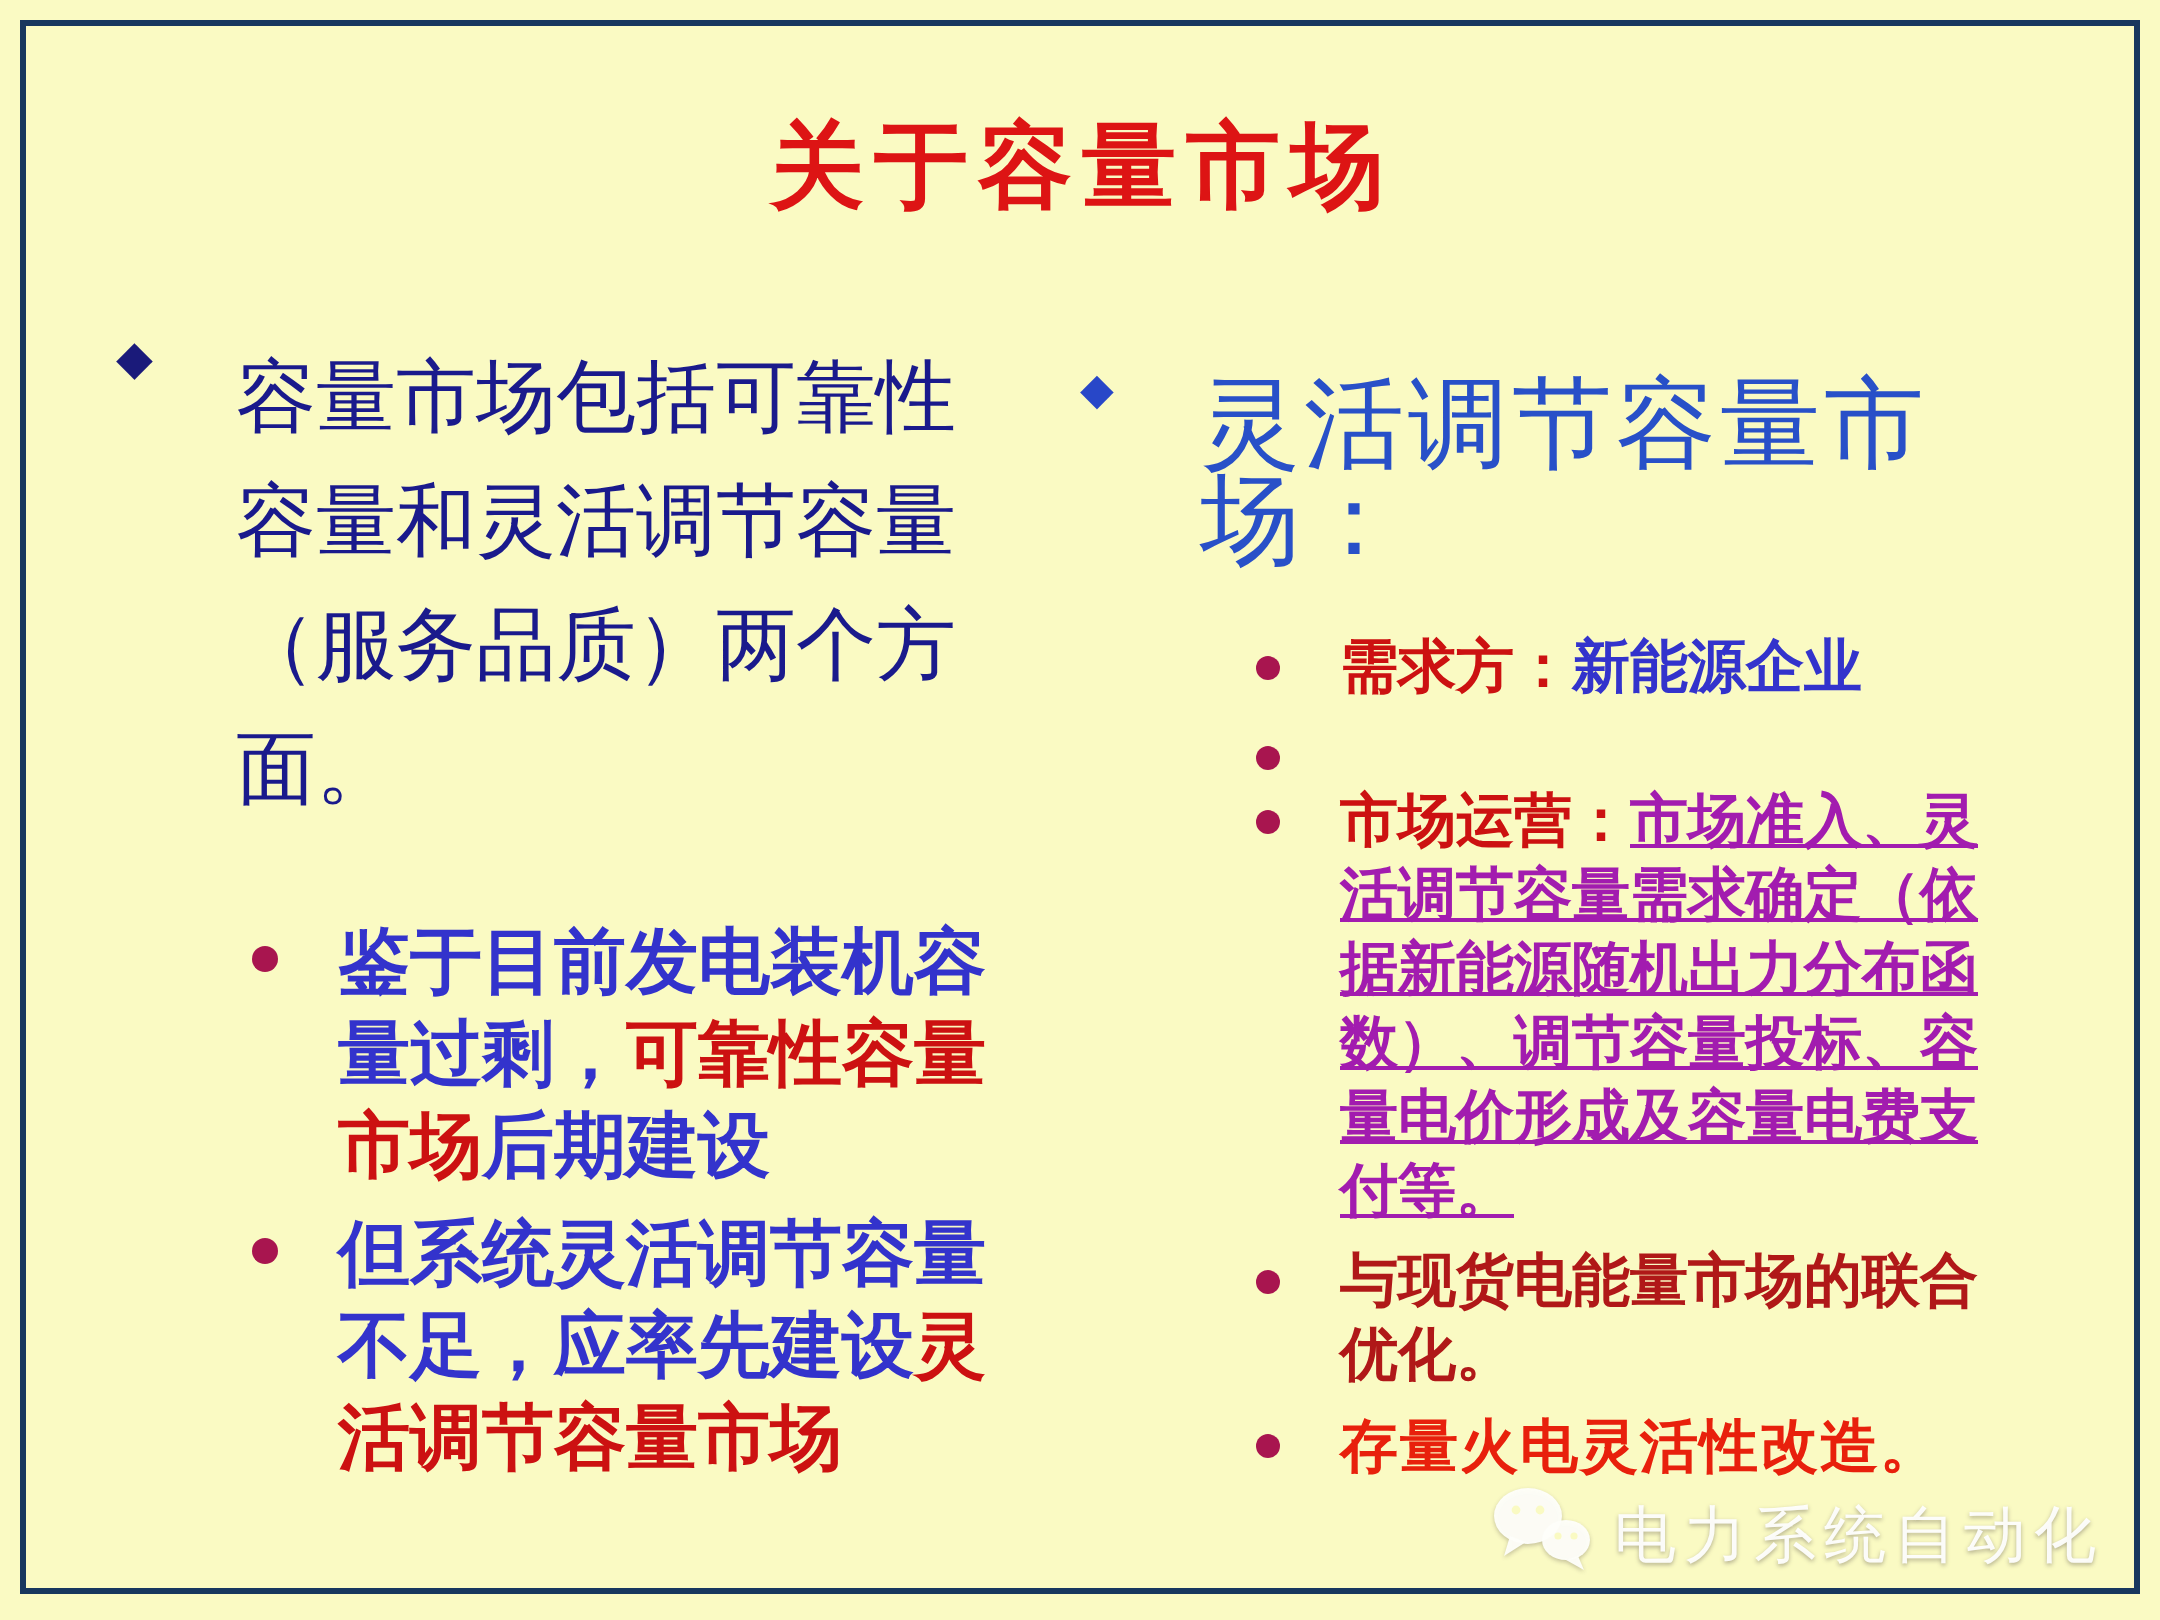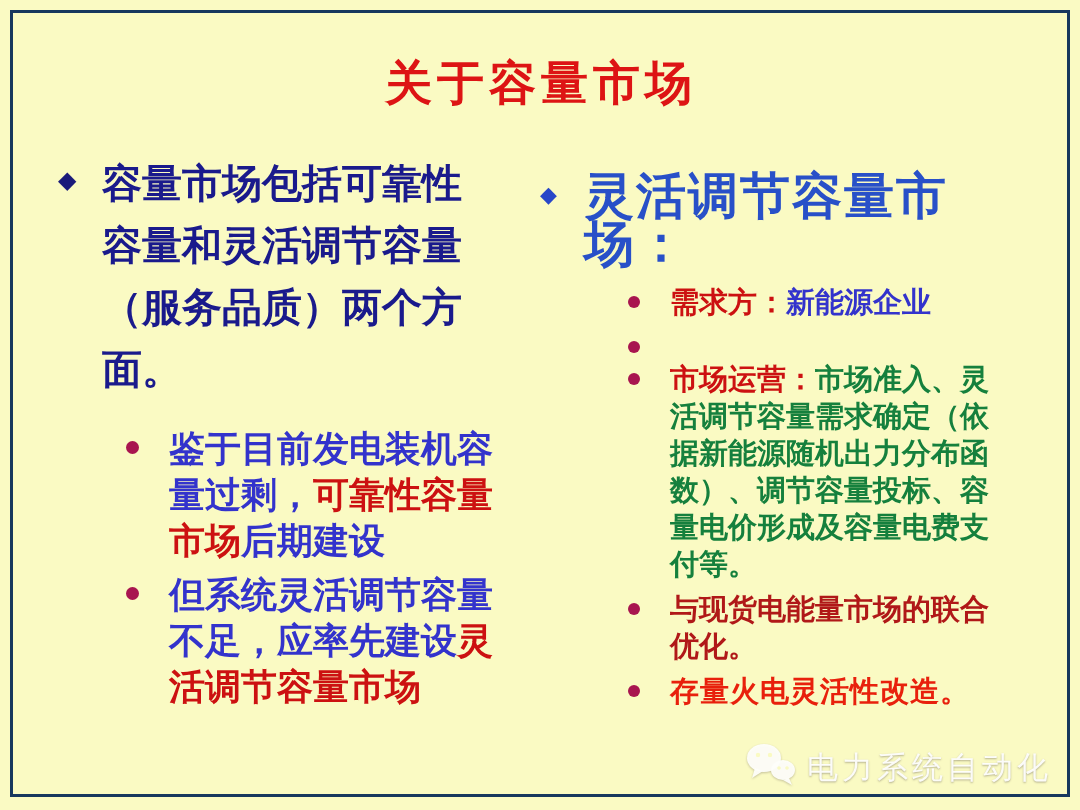--- a/index.html
+++ b/index.html
@@ -17,21 +17,21 @@
     text-align:center;font-size:47px;font-weight:bold;letter-spacing:5px;
     margin:0;
   }
   .col{position:absolute;}
   .col-left{left:58px;top:152px;width:460px;}
   .col-right{left:540px;top:172px;width:500px;}
   .hgroup{display:flex;align-items:flex-start;}
   .diamond{flex:0 0 30px;margin-right:14px;font-size:24px;line-height:1;}
   .col-left .diamond{margin-top:16px;}
   .col-right .diamond{margin-top:12px;font-size:22px;}
-  .heading{font-weight:bold;margin:0;}
+  .heading{font-weight:normal;margin:16px;}
   .col-left .heading{font-size:40px;line-height:62px;width:378px;}
   .col-right .heading{font-size:50px;line-height:48px;letter-spacing:2px;}
   .bullets{list-style:none;margin:0;padding:0;}
   .col-left .bullets{margin:26px 0 0 68px;}
   .col-right .bullets{margin:16px 0 0 88px;}
   .bullet{display:flex;align-items:flex-start;margin-bottom:8px;gap:16px;}
   .dot{flex:0 0 13px;height:13px;border-radius:50%;margin-right:14px;}
   .col-left .dot{margin-top:15px;}
   .col-right .dot{margin-top:12px;flex:0 0 12px;height:12px;}
   .btext{font-weight:bold;margin:0;}
@@ -79,21 +79,21 @@
   <ul class="bullets">
     <li class="bullet">
       <span class="dot" style="background: rgb(168, 21, 79);"></span>
       <p class="btext"><span style="color: rgb(204, 17, 17);">需求方：</span><span style="color: rgb(51, 51, 204);">新能源企业</span></p>
     </li>
     <li class="bullet">
       <span class="dot" style="background: rgb(168, 21, 79);"></span>
     </li>
     <li class="bullet">
       <span class="dot" style="background: rgb(168, 21, 79);"></span>
-      <p class="btext"><span style="color: rgb(204, 17, 17);">市场运营：</span><span style="color: #15803d;">市场准入、灵活调节容量需求确定（依据新能源随机出力分布函数）、调节容量投标、容量电价形成及容量电费支付等。</span></p>
+      <p class="btext"><span style="color: rgb(204, 17, 17);">市场运营：</span><span style="color: #a21caf; text-decoration: underline;">市场准入、灵活调节容量需求确定（依据新能源随机出力分布函数）、调节容量投标、容量电价形成及容量电费支付等。</span></p>
     </li>
     <li class="bullet">
       <span class="dot" style="background: rgb(168, 21, 79);"></span>
       <p class="btext"><span style="color: rgb(176, 24, 24);">与现货电能量市场的联合优化。</span></p>
     </li>
     <li class="bullet">
       <span class="dot" style="background: rgb(168, 21, 79);"></span>
       <p class="btext gothic"><span style="color: rgb(232, 32, 12);">存量火电灵活性改造。</span></p>
     </li>
   </ul>

